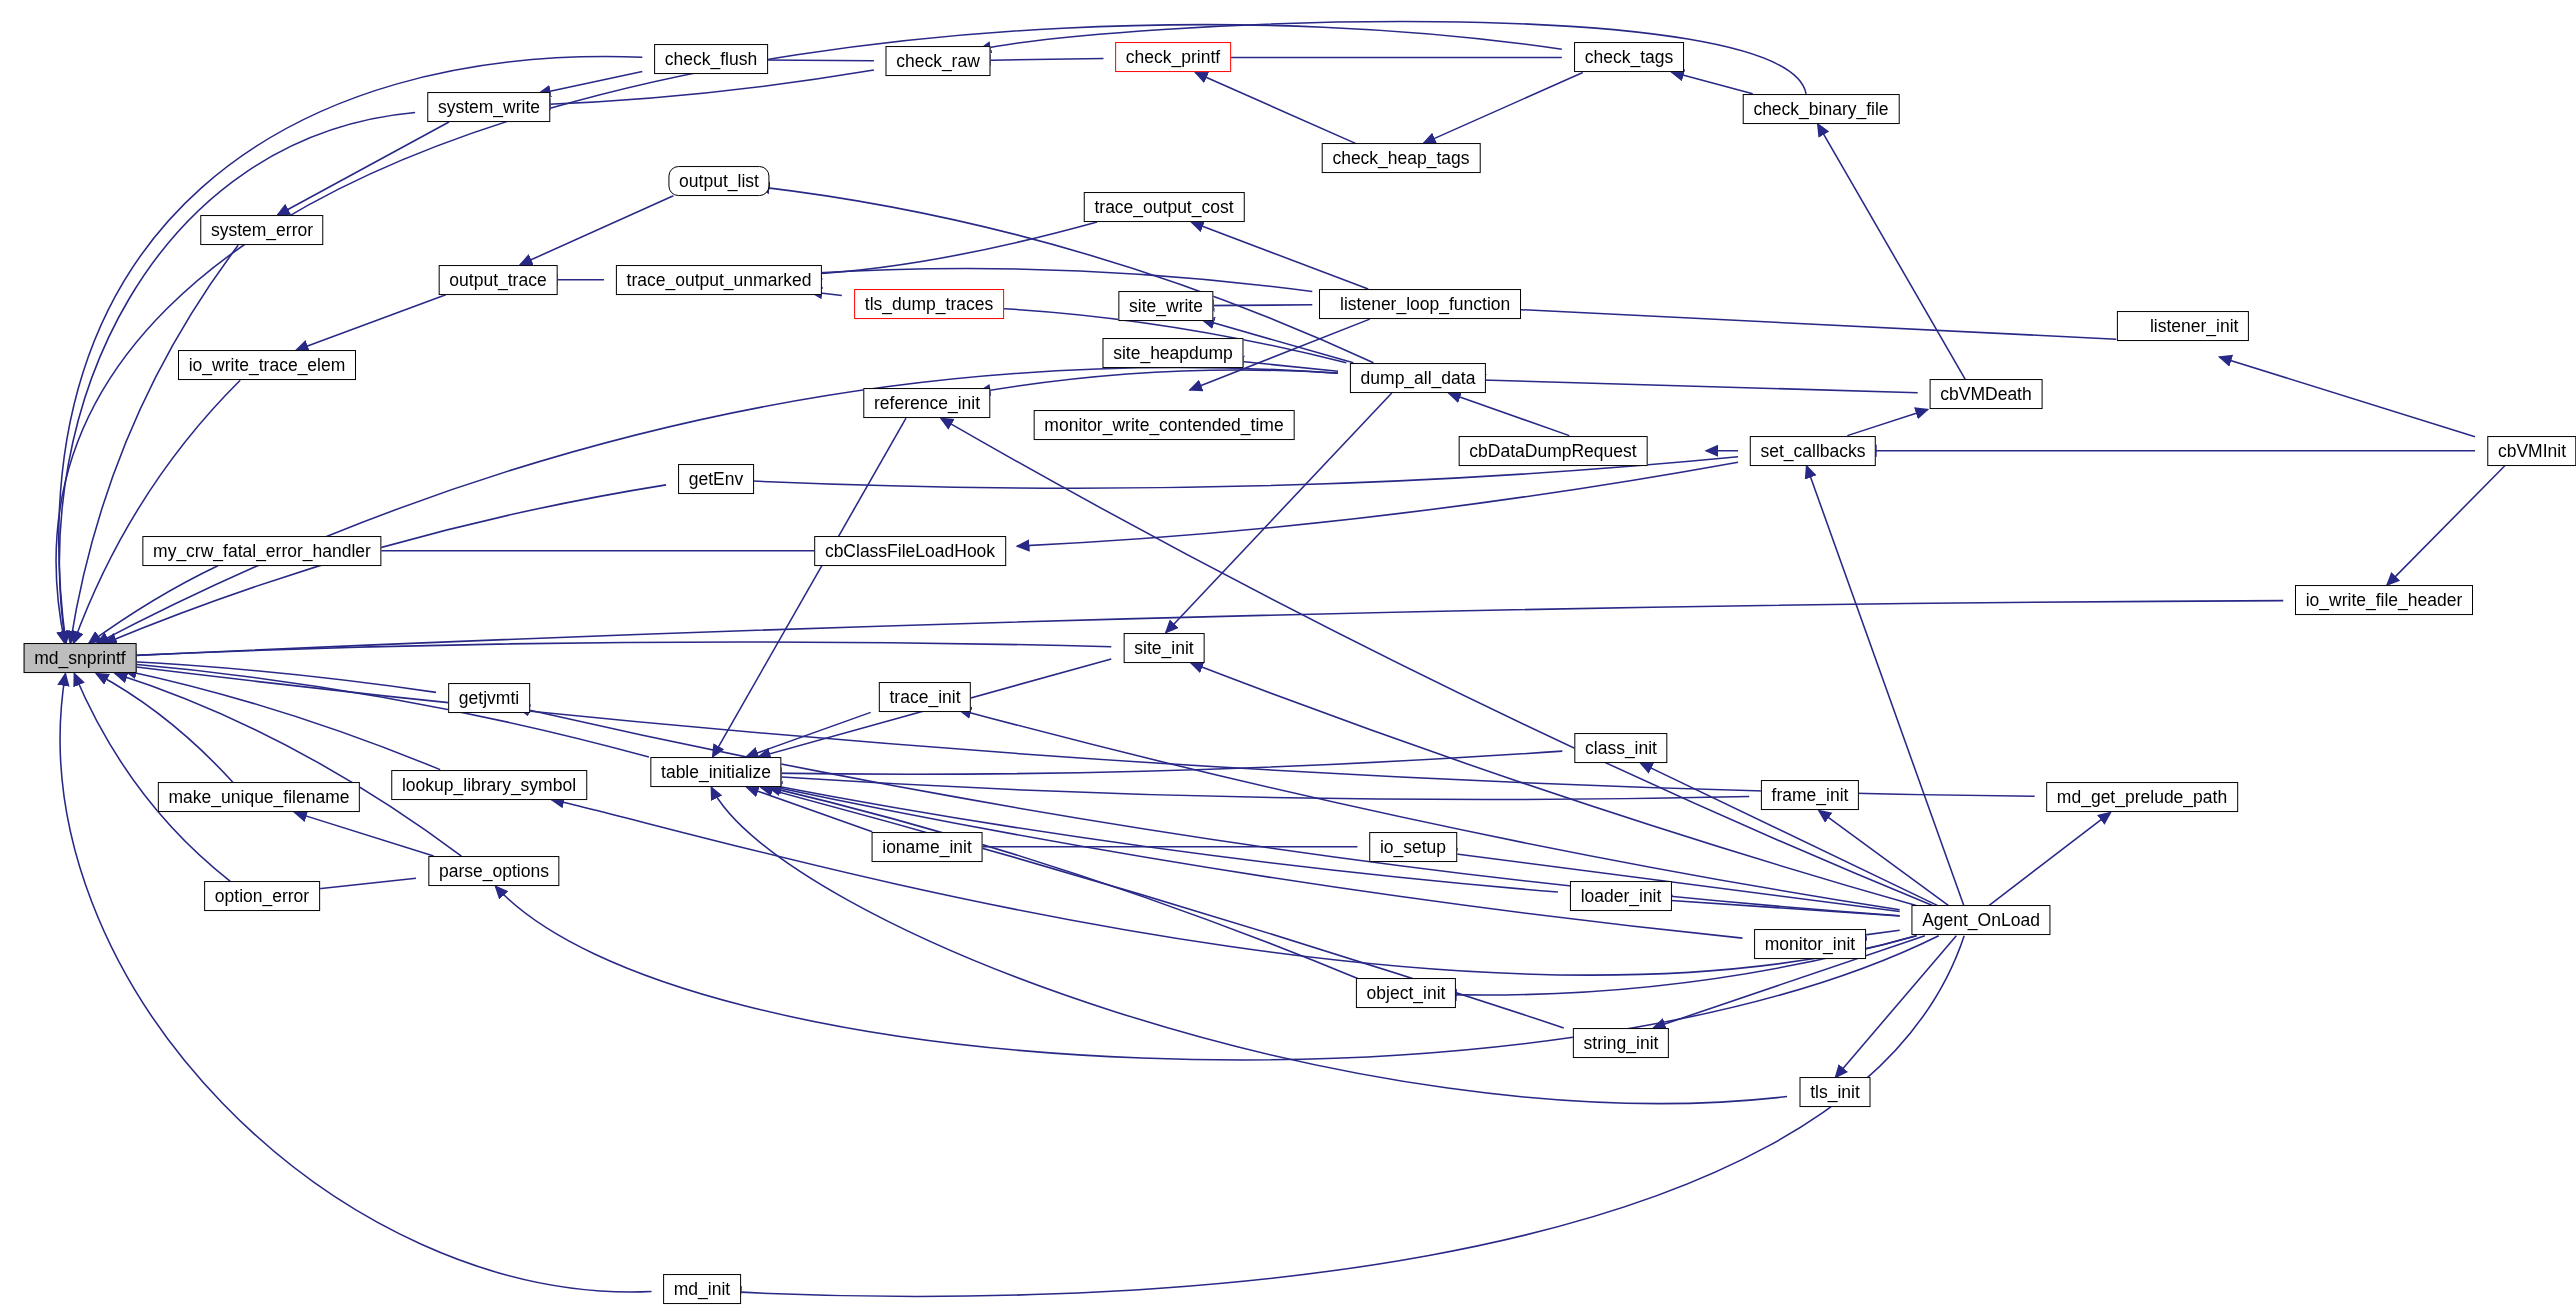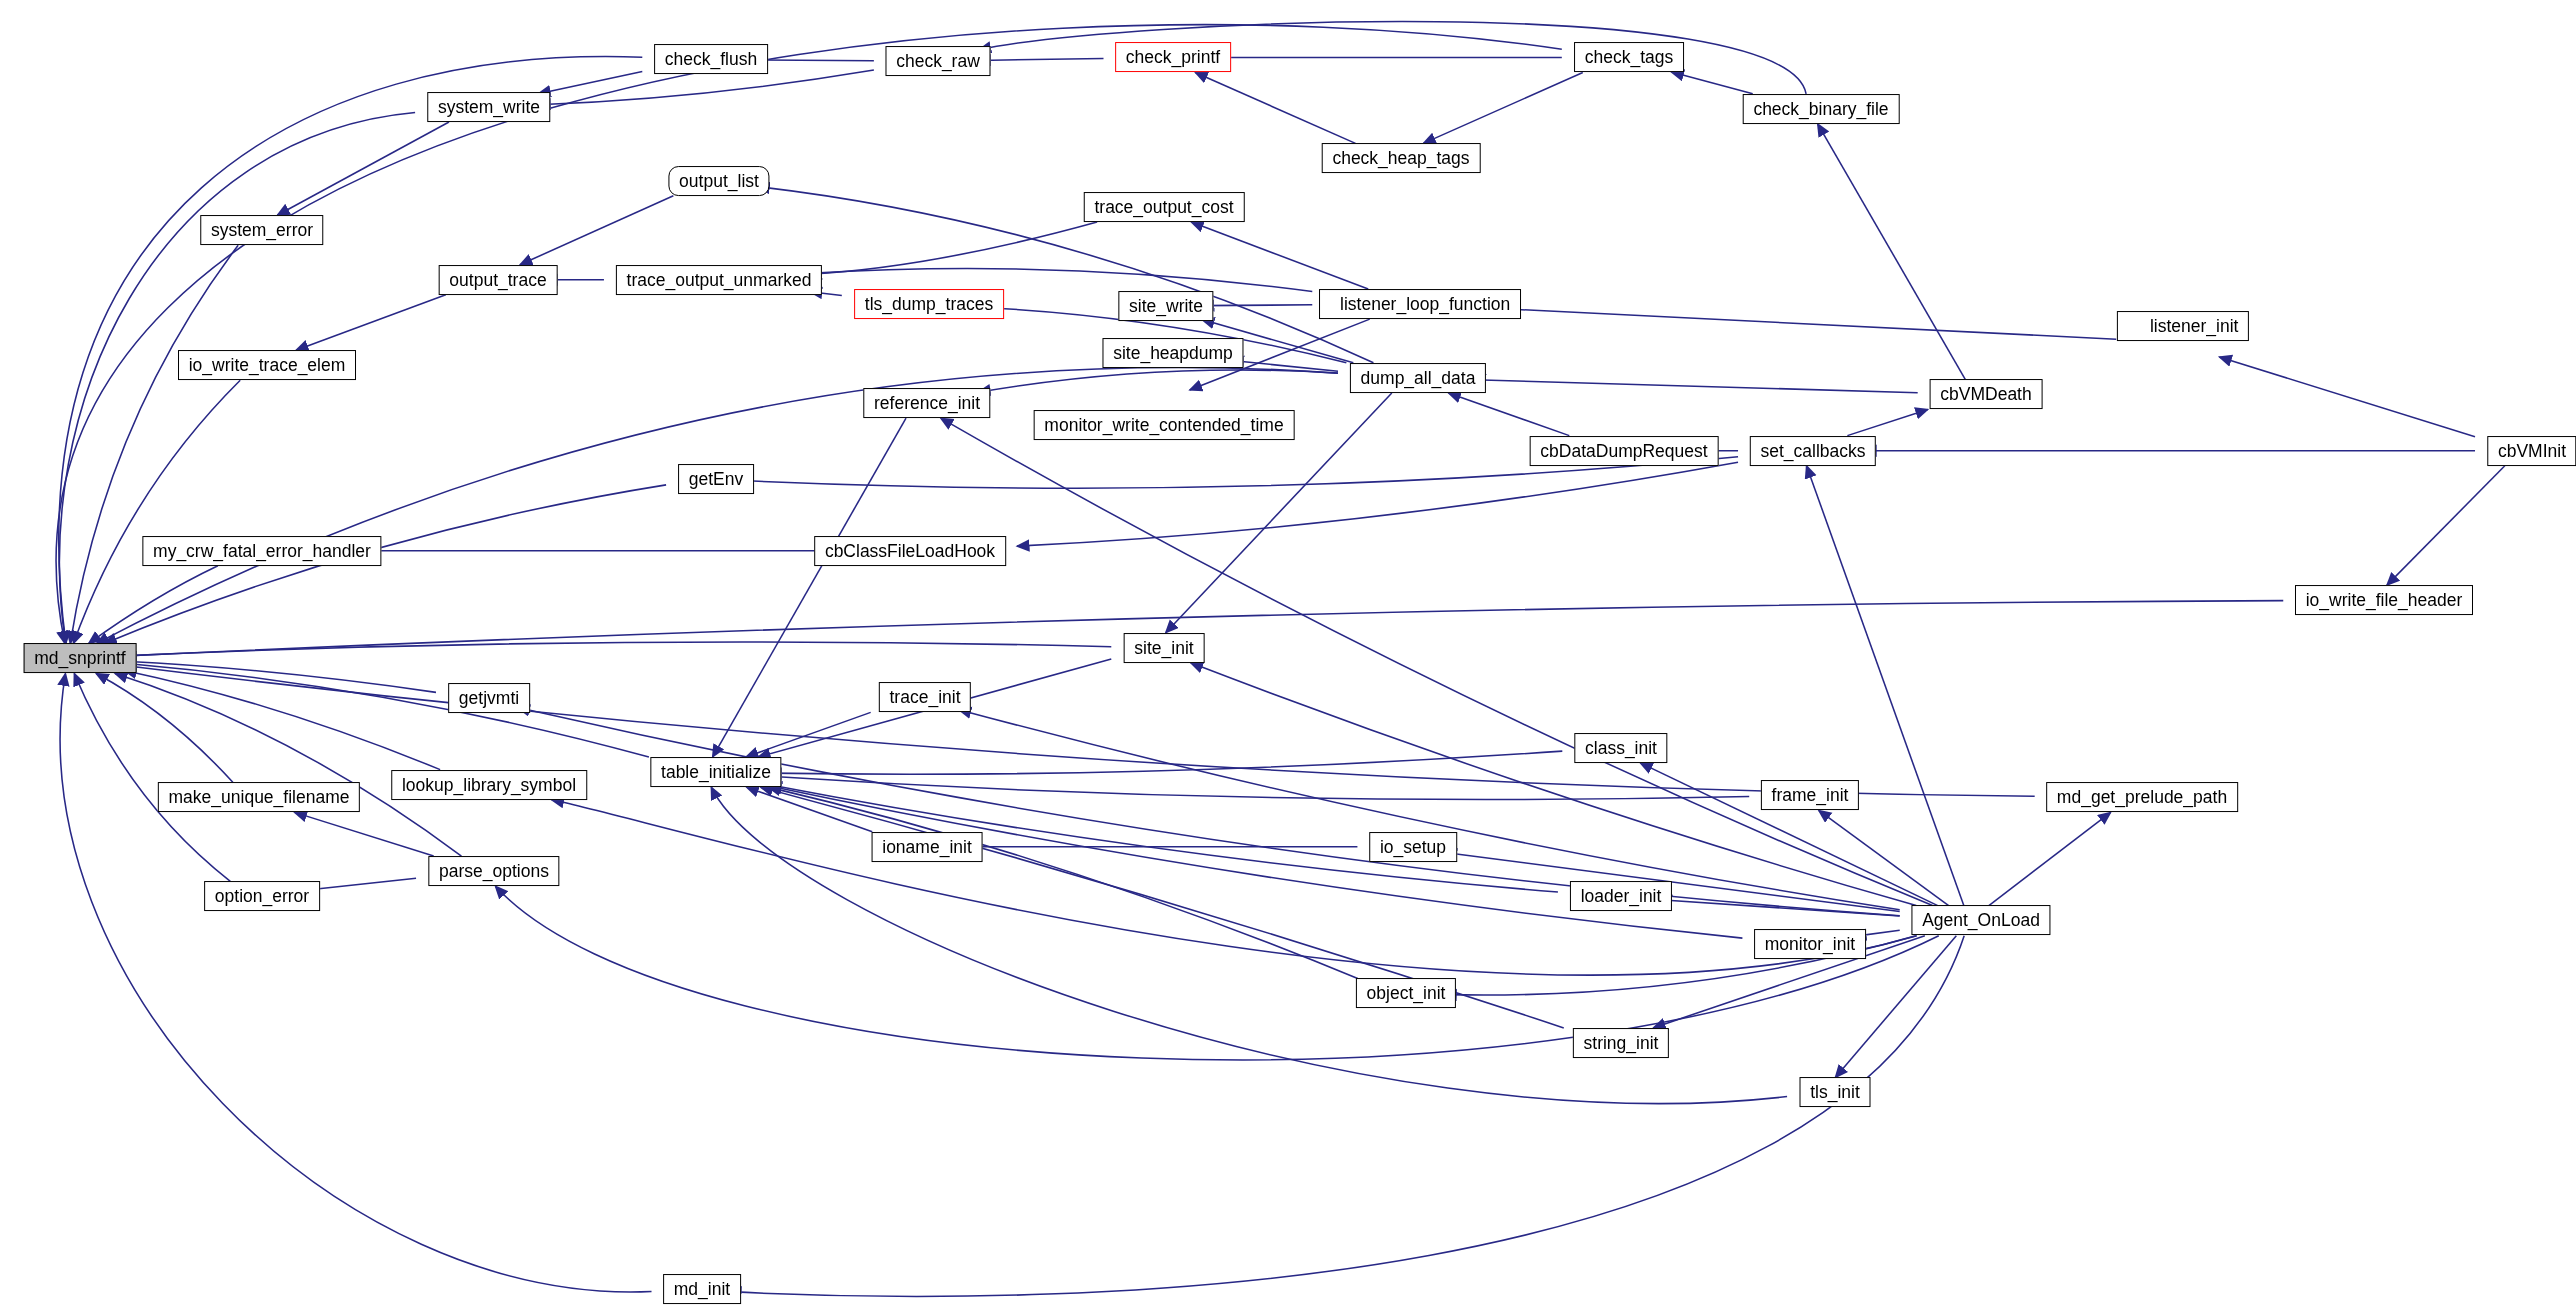--- a/index.html
+++ b/index.html
@@ -143,21 +143,21 @@
     <div class="node red" style="left: 917px; top: 304px;">tls_dump_traces</div>
     <div class="node" style="left: 1154px; top: 306px;">site_write</div>
     <div class="node" style="left: 1408px; top: 304px; padding-left: 20px;">listener_loop_function</div>
     <div class="node" style="left: 2171px; top: 326px; padding-left: 32px;">listener_init</div>
     <div class="node" style="left: 255px; top: 365px;">io_write_trace_elem</div>
     <div class="node" style="left: 1161px; top: 353px;">site_heapdump</div>
     <div class="node" style="left: 1406px; top: 378px;">dump_all_data</div>
     <div class="node" style="left: 1974px; top: 394px;">cbVMDeath</div>
     <div class="node" style="left: 915px; top: 403px;">reference_init</div>
     <div class="node" style="left: 1152px; top: 425px;">monitor_write_contended_time</div>
-    <div class="node" style="left: 1612px; top: 451px;">cbDataDumpRequest</div>
+    <div class="node" style="left: 1541px; top: 451px;">cbDataDumpRequest</div>
     <div class="node" style="left: 1801px; top: 451px;">set_callbacks</div>
     <div class="node" style="left: 2520px; top: 451px;">cbVMInit</div>
     <div class="node" style="left: 704px; top: 479px;">getEnv</div>
     <div class="node" style="left: 250px; top: 551px;">my_crw_fatal_error_handler</div>
     <div class="node" style="left: 898px; top: 551px;">cbClassFileLoadHook</div>
     <div class="node" style="left: 2372px; top: 600px;">io_write_file_header</div>
     <div class="node" style="left: 1152px; top: 648px;">site_init</div>
     <div class="node" style="left: 477px; top: 698px;">getjvmti</div>
     <div class="node" style="left: 913px; top: 697px;">trace_init</div>
     <div class="node" style="left: 704px; top: 772px;">table_initialize</div>

